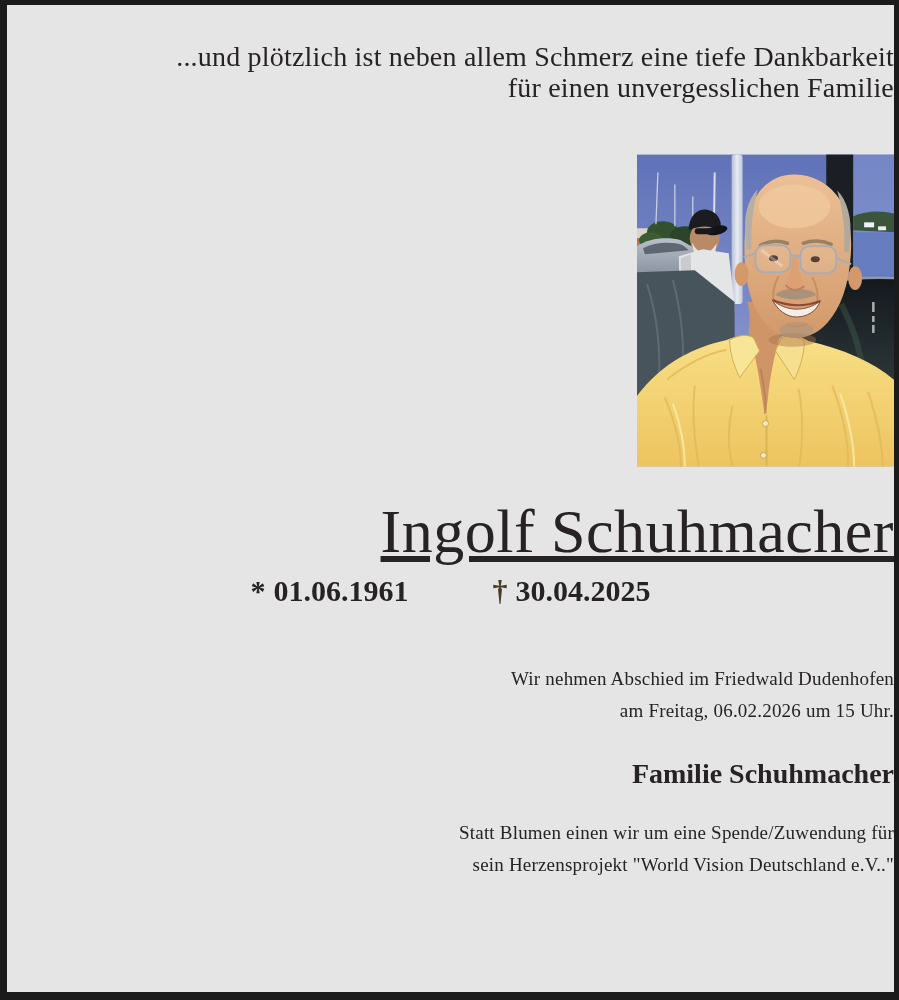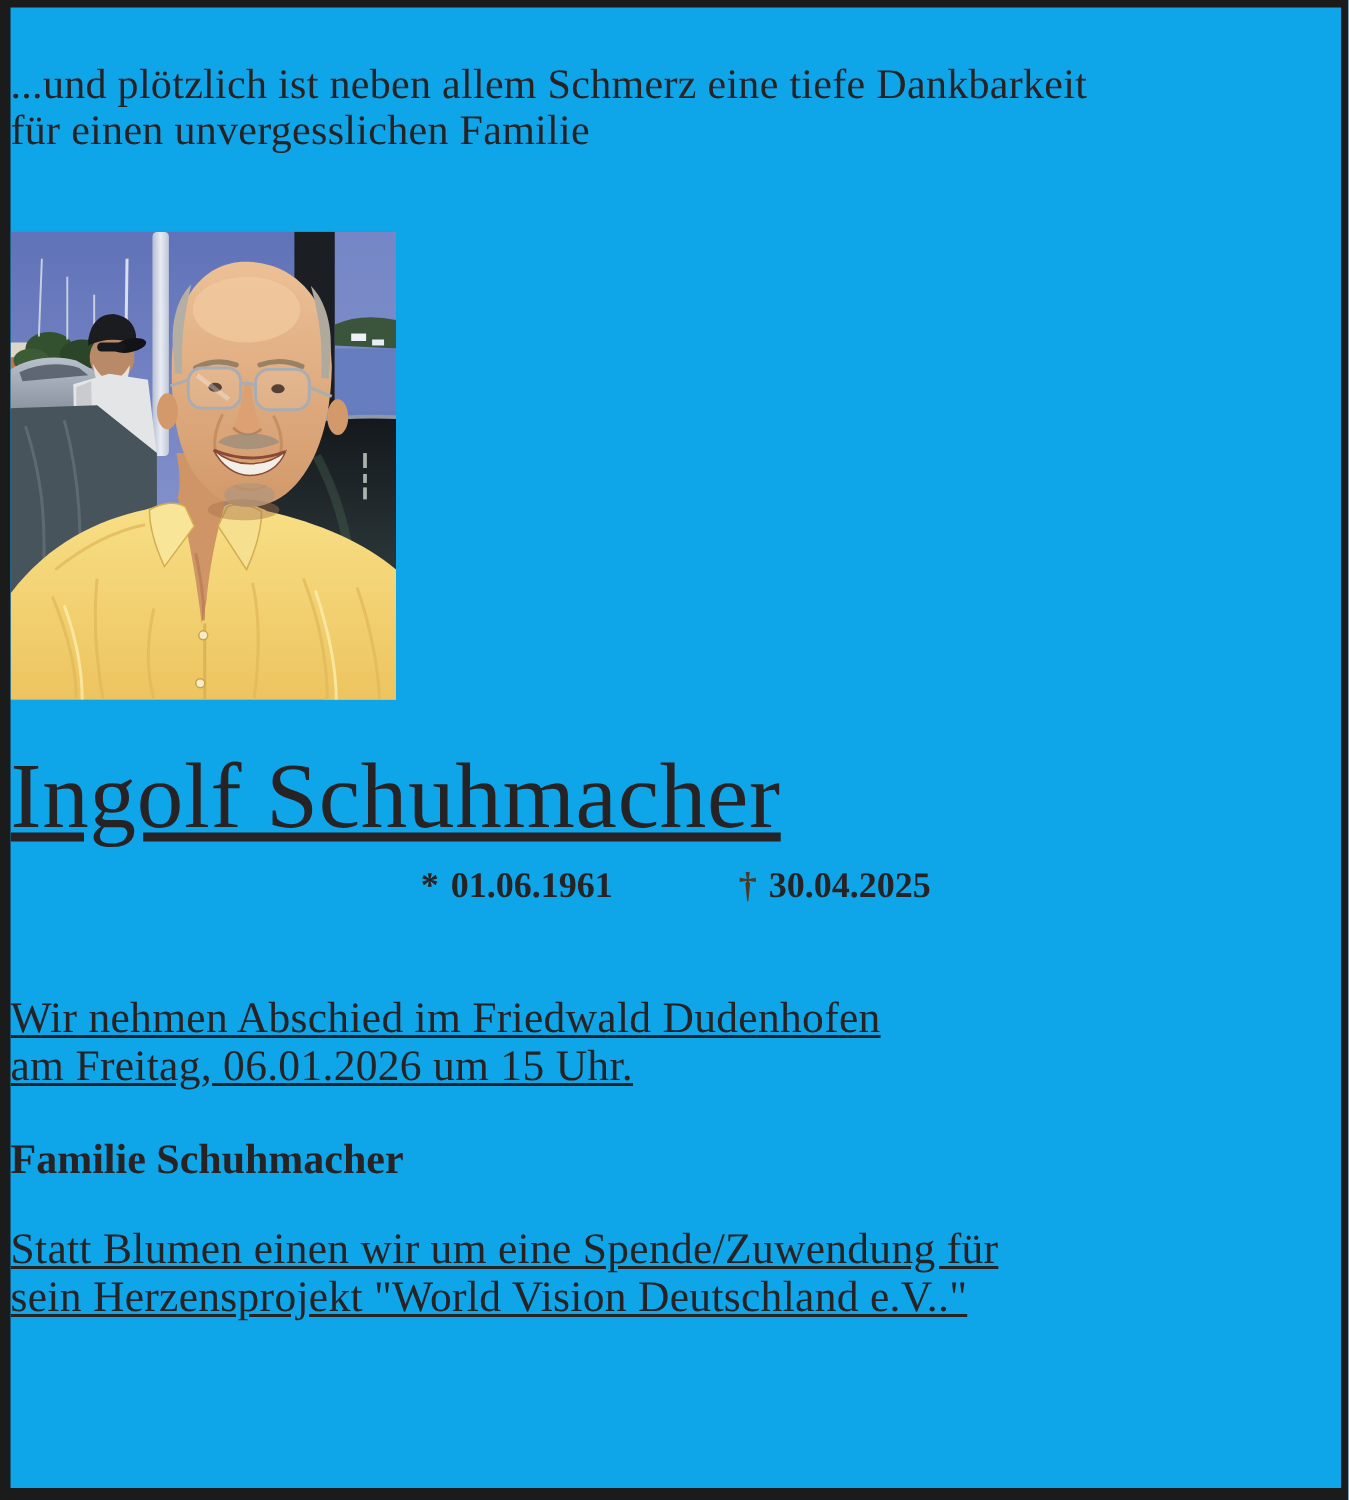--- a/index.html
+++ b/index.html
@@ -7,22 +7,22 @@
     width: 899px; height: 1000px;
     font-family: "Liberation Serif", "DejaVu Serif", serif;
     color: #272324;
   }
   .card {
     box-sizing: border-box;
     width: 899px; height: 1000px;
     border-style: solid;
     border-color: #1b1b1b;
     border-width: 5px 5px 8px 7px;
-    background: #0ea5e9;
-    text-align: left;
+    background: #e5e5e5;
+    text-align: right;
     overflow: hidden;
   }
   .quote {
     margin-top: 36px;
     font-size: 28px;
     line-height: 31px;
     letter-spacing: 0.2px;
   }
   .photo-wrap { margin-top: 51px; }
   .photo-wrap svg { display: inline-block; vertical-align: top; }
@@ -32,31 +32,30 @@
     font-weight: normal;
     line-height: 72px;
     letter-spacing: 0.5px;
     text-decoration: underline;
   }
   .dates {
     margin-top: 6px;
     display: flex;
     justify-content: center;
     gap: 84px;
-    font-size: 24px;
+    font-size: 30px;
     font-weight: bold;
     line-height: 36px;
   }
   .dates .sym-star { display: inline-block; margin-right: 8px; }
   .dates .sym-cross { display: inline-block; margin-right: 8px; color: #4a3b28; }
   .body-text {
-    font-size: 29px;
+    font-size: 19px;
     line-height: 32px;
     letter-spacing: 0.2px;
-    text-decoration: underline;
   }
   .farewell { margin-top: 54px; }
   .family {
     margin-top: 31px;
     font-size: 28px;
     font-weight: bold;
     line-height: 32px;
   }
   .donation { margin-top: 27px; }
 </style>
@@ -244,21 +243,21 @@
     <span>
       <span class="sym-star">*</span><span>01.06.1961</span>
     </span>
     <span>
       <span class="sym-cross">†</span><span>30.04.2025</span>
     </span>
   </div>
 
   <div class="body-text farewell">
     <div>Wir nehmen Abschied im Friedwald Dudenhofen</div>
-    <div>am Freitag, 06.01.2026 um 15 Uhr.</div>
+    <div>am Freitag, 06.02.2026 um 15 Uhr.</div>
   </div>
 
   <div class="family">Familie Schuhmacher</div>
 
   <div class="body-text donation">
     <div>Statt Blumen einen wir um eine Spende/Zuwendung für</div>
     <div>sein Herzensprojekt "World Vision Deutschland e.V.."</div>
   </div>
 
 </div>

